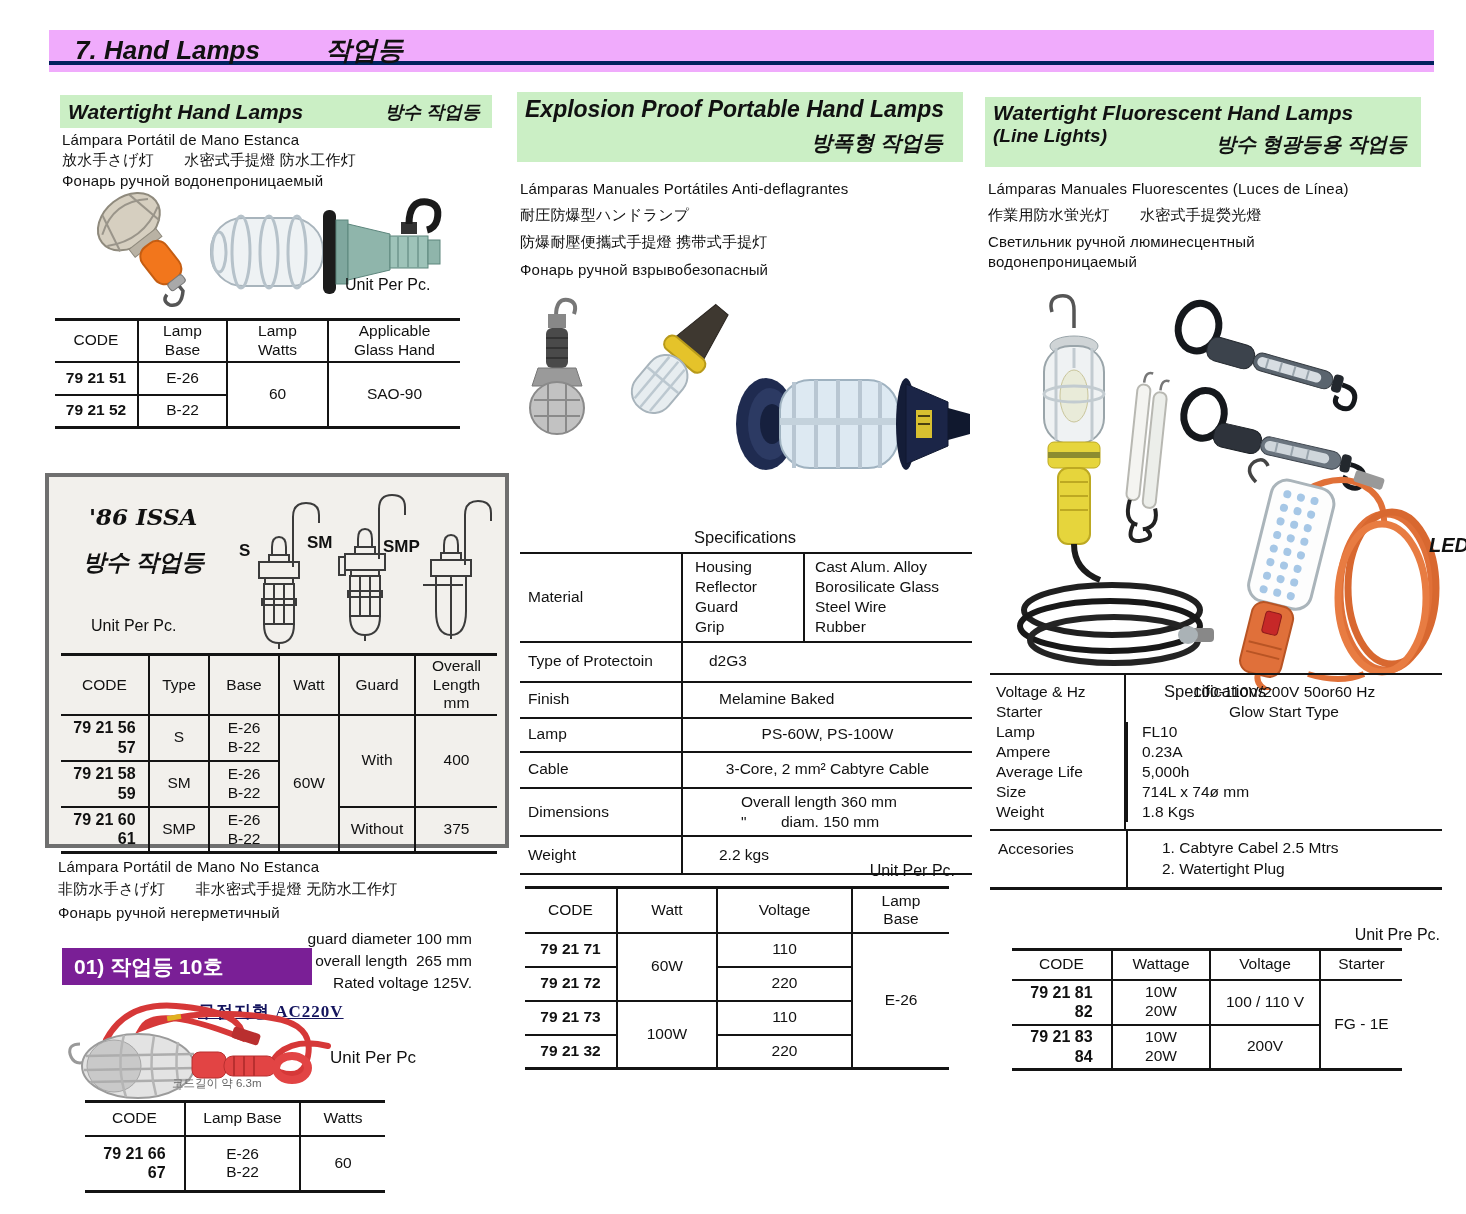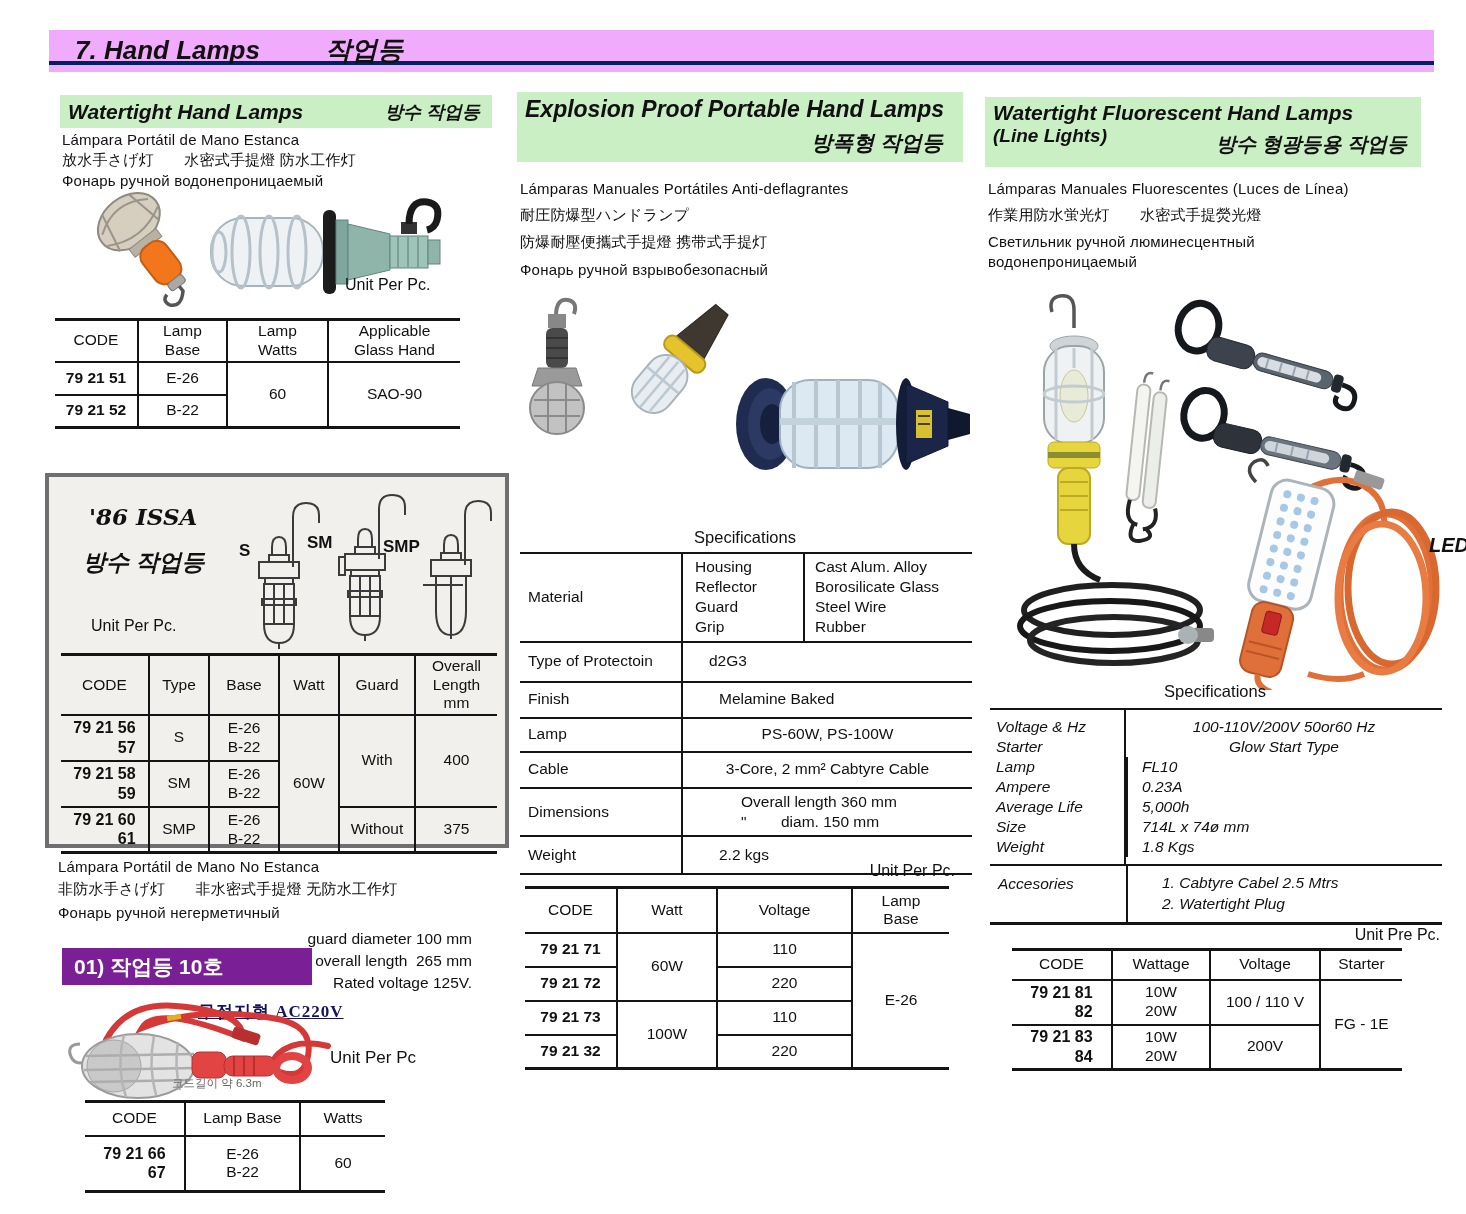--- a/index.html
+++ b/index.html
@@ -514,21 +514,21 @@
       <line x1="276" y1="366" x2="310" y2="366" stroke="#b85424" stroke-width="2"></line>
       <line x1="276" y1="376" x2="310" y2="376" stroke="#b85424" stroke-width="2"></line>
       <path d="M293,396 Q293,408 310,410" stroke="#e07038" stroke-width="6" fill="none"></path>
     </g>
   </svg>
 
   <div class="abs it" style="left:1429px;top:534px;font-size:20px;">LED</div>
 
   <div class="abs spectitle" style="left:990px;top:682px;width:450px;">Specifications</div>
 
-  <div class="abs rspec" style="left:990px;top:708px;width:452px;box-sizing:border-box;font-style:italic;">
+  <div class="abs rspec" style="left:990px;top:673px;width:452px;box-sizing:border-box;">
     <div class="rspec-main">
       <div class="rspec-labels">Voltage &amp; Hz
 Starter
 Lamp
 Ampere
 Average Life
 Size
 Weight</div>
       <div class="rspec-values">
         <div class="rline">100-110V/200V 50or60 Hz</div>

